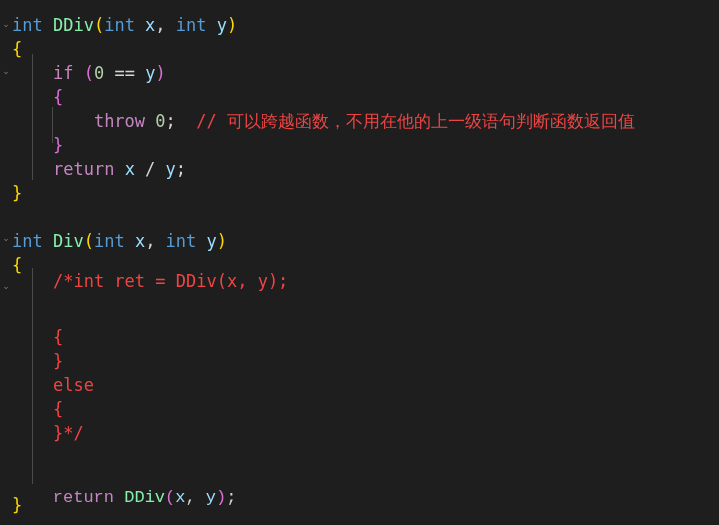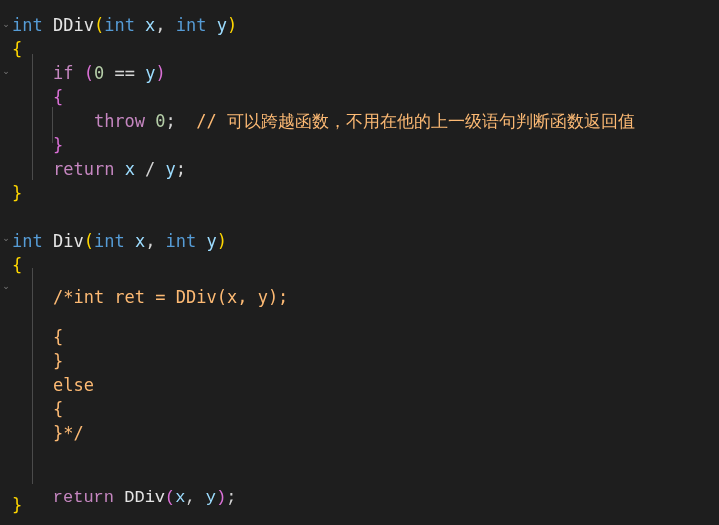--- a/index.html
+++ b/index.html
@@ -63,25 +63,25 @@
     line-height: 35.5px;
     white-space: pre;
     font-size: 17px;
     letter-spacing: 0px;
     font-family: "DejaVu Sans Mono", "Liberation Mono", monospace;
   }
 
   
   .t-kw      { color: #569cd6; text-align: right; }  
   .t-ctrl    { color: #c586c0; }  
-  .t-fn      { color: #e5e5e5; }  
+  .t-fn      { color: #86efac; }  
   .t-var     { color: #9cdcfe; }  
   .t-num     { color: #b5cea8; }  
   .t-plain   { color: #d4d4d4; }  
-  .t-comment { color: #fdba74; }  
+  .t-comment { color: #ef4444; }  
   .t-b1      { color: #ffd700; }  
   .t-b2      { color: #da70d6; }  
 </style>
 </head>
 <body>
 
 <div id="editor">
 
   <div id="fold-column">
       <div class="fold-chevron" style="top: 19px;">⌄</div>
@@ -101,21 +101,21 @@
       <div class="line" style="top: 32px;"><span class="t-b1">{</span></div>
       <div class="line" style="top: 56px; text-align: right;"><span class="t-plain">    </span><span class="t-ctrl">if</span><span class="t-plain"> </span><span class="t-b2">(</span><span class="t-num">0</span><span class="t-plain"> == </span><span class="t-var">y</span><span class="t-b2">)</span></div>
       <div class="line" style="top: 80px;"><span class="t-plain">    </span><span class="t-b2">{</span></div>
       <div class="line" style="top: 104px;"><span class="t-plain">        </span><span class="t-ctrl">throw</span><span class="t-plain"> </span><span class="t-num">0</span><span class="t-plain">;</span><span class="t-comment">  // 可以跨越函数，不用在他的上一级语句判断函数返回值</span></div>
       <div class="line" style="top: 128px;"><span class="t-plain">    </span><span class="t-b2">}</span></div>
       <div class="line" style="top: 152px;"><span class="t-plain">    </span><span class="t-ctrl">return</span><span class="t-plain"> </span><span class="t-var">x</span><span class="t-plain"> / </span><span class="t-var">y</span><span class="t-plain">;</span></div>
       <div class="line" style="top: 176px;"><span class="t-b1">}</span></div>
       <div class="line" style="top: 200px;"><span class="t-plain"> </span></div>
       <div class="line" style="top: 224px;"><span class="t-kw">int </span><span class="t-fn">Div</span><span class="t-b1">(</span><span class="t-kw">int </span><span class="t-var">x</span><span class="t-plain">, </span><span class="t-kw">int </span><span class="t-var">y</span><span class="t-b1">)</span></div>
       <div class="line" style="top: 248px;"><span class="t-b1">{</span></div>
-      <div class="line" style="top: 280px;"><span class="t-plain">    </span><span class="t-comment">/*int ret = DDiv(x, y);</span></div>
+      <div class="line" style="top: 264px;"><span class="t-plain">    </span><span class="t-comment">/*int ret = DDiv(x, y);</span></div>
       <div class="line" style="top: 296px;"><span class="t-plain">    </span></div>
       <div class="line" style="top: 320px;"><span class="t-plain">    </span><span class="t-comment">{</span></div>
       <div class="line" style="top: 344px;"><span class="t-plain">    </span><span class="t-comment">}</span></div>
       <div class="line" style="top: 368px; text-align: center;"><span class="t-plain">    </span><span class="t-comment">else</span></div>
       <div class="line" style="top: 392px;"><span class="t-plain">    </span><span class="t-comment">{</span></div>
       <div class="line" style="top: 416px;"><span class="t-plain">    </span><span class="t-comment">}*/</span></div>
       <div class="line" style="top: 440px;"><span class="t-plain"> </span></div>
       <div class="line" style="top: 480px; font-family: Liberation Mono, monospace;"><span class="t-plain">    </span><span class="t-ctrl">return</span><span class="t-plain"> </span><span class="t-fn">DDiv</span><span class="t-b2">(</span><span class="t-var">x</span><span class="t-plain">, </span><span class="t-var">y</span><span class="t-b2">)</span><span class="t-plain">;</span></div>
       <div class="line" style="top: 488px;"><span class="t-b1">}</span></div>
     </div>

